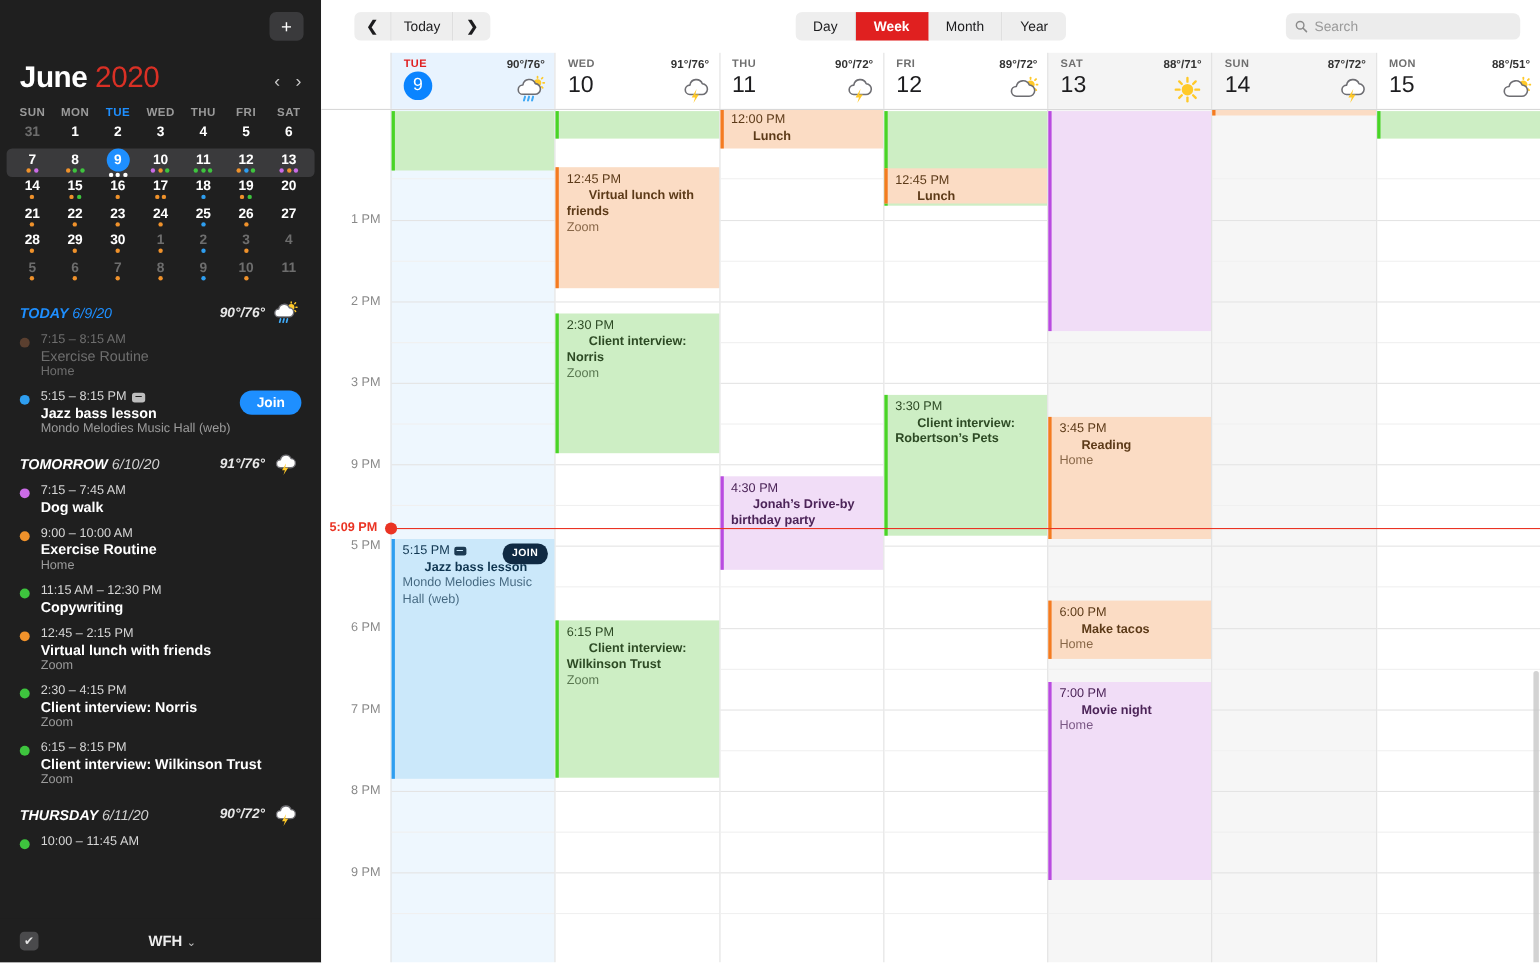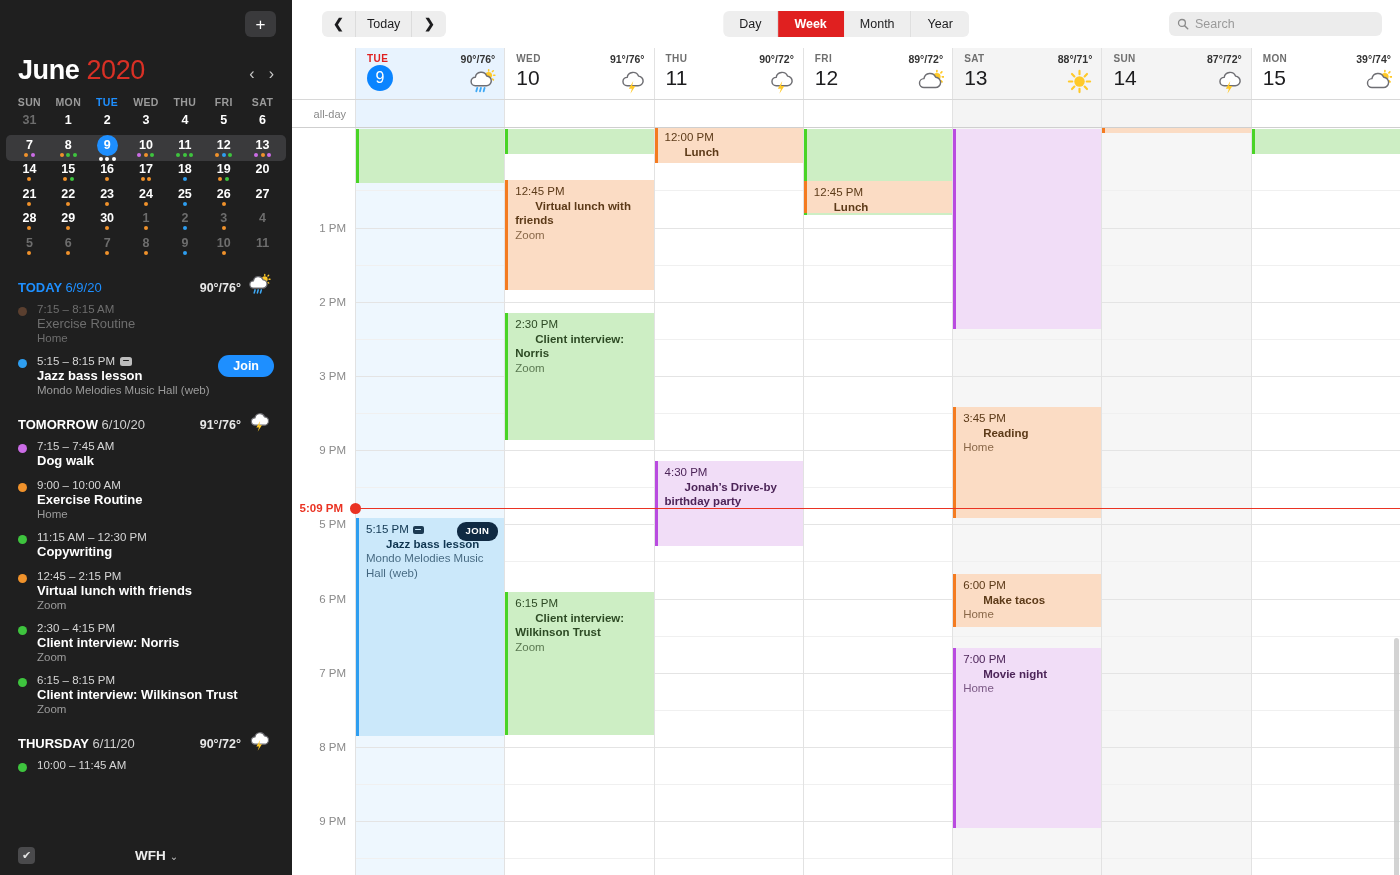--- a/index.html
+++ b/index.html
@@ -57,21 +57,21 @@
   .dcell.today .num {
     display: inline-flex; align-items: center; justify-content: center;
     width: 21px; height: 21px; border-radius: 50%; background: #1e8fff;
     color: #fff; position: relative; top: -3px;
   }
   .dots { display: flex; gap: 2.5px; justify-content: center; margin-top: 1px; height: 4px; }
   .dcell.today .dots { margin-top: -2px; }
   .dot { width: 4px; height: 4px; border-radius: 50%; }
 
   .sb-events { padding: 0 18px; margin-top: 12px; }
-  .day-head { display: flex; align-items: flex-end; margin-top: 14px; margin-bottom: 8px; }
+  .day-head { display: flex; align-items: center; margin-top: 14px; margin-bottom: 8px; font-style: italic; }
   .day-head-label { font-size: 13px; font-weight: 700; }
   .day-head-label .kw { color: #1e8fff; }
   .day-head-label .dt { color: #1e8fff; font-weight: 400; }
   .day-head-label.plain .kw { color: #ffffff; }
   .day-head-label.plain .dt { color: #cfcfcf; font-weight: 400; }
   .day-temp { margin-left: auto; font-size: 12.5px; font-weight: 700; color: #e8e8e8; }
   .wx { margin-left: 7px; width: 26px; height: 22px; display:inline-block; vertical-align: middle;}
 
   .ev { display: flex; margin-bottom: 11px; position: relative; }
   .ev-dot { width: 9px; height: 9px; border-radius: 50%; margin-top: 4px; flex: 0 0 9px; }
@@ -613,47 +613,35 @@
             <div class="dh-num">14</div>
             <div class="dh-temp">87°/72°</div>
             <div class="dh-wx"><svg width="27" height="27" viewBox="0 0 28 26">
       <path d="M8.5 17.5a4.4 4.4 0 010-8.8 6.1 6.1 0 0111.7-1.3 3.9 3.9 0 01-.5 10.1z" fill="#fff" stroke="#6e6e73" stroke-width="1.5" stroke-linejoin="round"></path>
       <polygon points="14.8,12.5 10.2,20.4 13.4,20.4 11.8,25.6 17,17.6 13.6,17.6" fill="#ffc928"></polygon>
               </svg></div>
           </div>
           <div class="dh">
             <div class="dh-dow">MON</div>
             <div class="dh-num">15</div>
-            <div class="dh-temp">39°/74°</div>
+            <div class="dh-temp">88°/51°</div>
             <div class="dh-wx"><svg width="27" height="27" viewBox="0 0 28 26">
       <circle cx="20.6" cy="8.2" r="3.9" fill="#ffc928"></circle>
       <g stroke="#ffc928" stroke-width="1.7" stroke-linecap="round">
         <line x1="20.6" y1="1.6" x2="20.6" y2="3"></line>
                   <line x1="26.2" y1="8.2" x2="27.6" y2="8.2"></line>
         <line x1="24.8" y1="4" x2="25.8" y2="3"></line>
                   <line x1="25" y1="12.4" x2="26" y2="13.4"></line>
       </g>
       <path d="M7.2 19.2a4.6 4.6 0 010-9.2 6.4 6.4 0 0112.2-1.4 4.1 4.1 0 01-.4 10.6z" fill="#fff" stroke="#6e6e73" stroke-width="1.5" stroke-linejoin="round"></path>
               </svg></div>
           </div>
         </div>
     </div>
 
-    <div class="allday-row">
-      <div class="allday-label">all-day</div>
-      <div id="alldaycells" style="display:flex;flex:1;">
-          <div class="allday-cell today"></div>
-          <div class="allday-cell"></div>
-          <div class="allday-cell"></div>
-          <div class="allday-cell"></div>
-          <div class="allday-cell weekend"></div>
-          <div class="allday-cell weekend"></div>
-          <div class="allday-cell"></div>
-        </div>
-    </div>
 
     <div class="grid-wrap">
       <div class="grid">
         <div class="hour-gutter" id="hourgutter">
             <div class="hour-lbl" style="top: 99.5px;">1 PM</div>
             <div class="hour-lbl" style="top: 173.7px;">2 PM</div>
             <div class="hour-lbl" style="top: 247.9px;">3 PM</div>
             <div class="hour-lbl" style="top: 322.1px;">9 PM</div>
             <div class="hour-lbl" style="top: 396.3px;">5 PM</div>
             <div class="hour-lbl" style="top: 470.5px;">6 PM</div>
@@ -749,20 +737,21 @@
               <div class="hline half" style="top: 507.6px;"></div>
               <div class="hline" style="top: 544.7px;"></div>
               <div class="hline half" style="top: 581.8px;"></div>
               <div class="hline" style="top: 618.9px;"></div>
               <div class="hline half" style="top: 656px;"></div>
               <div class="hline" style="top: 693.1px;"></div>
               <div class="hline half" style="top: 730.2px;"></div>
               <div class="hline half" style="top: 62.4px;"></div>
               <div class="evb c-green" style="top: 1px; height: 86px;"></div>
               <div class="evb c-orange" style="top: 53px; height: 32px;"><span class="t">12:45 PM</span><br><span class="n">Lunch</span><br></div>
+              <div class="evb c-green" style="top: 259px; height: 128px;"><span class="t">3:30 PM</span><br><span class="n">Client interview: Robertson’s Pets</span><br></div>
             </div>
             <div class="col weekend" id="col4">
               <div class="hline" style="top: 99.5px;"></div>
               <div class="hline half" style="top: 136.6px;"></div>
               <div class="hline" style="top: 173.7px;"></div>
               <div class="hline half" style="top: 210.8px;"></div>
               <div class="hline" style="top: 247.9px;"></div>
               <div class="hline half" style="top: 285px;"></div>
               <div class="hline" style="top: 322.1px;"></div>
               <div class="hline half" style="top: 359.2px;"></div>

